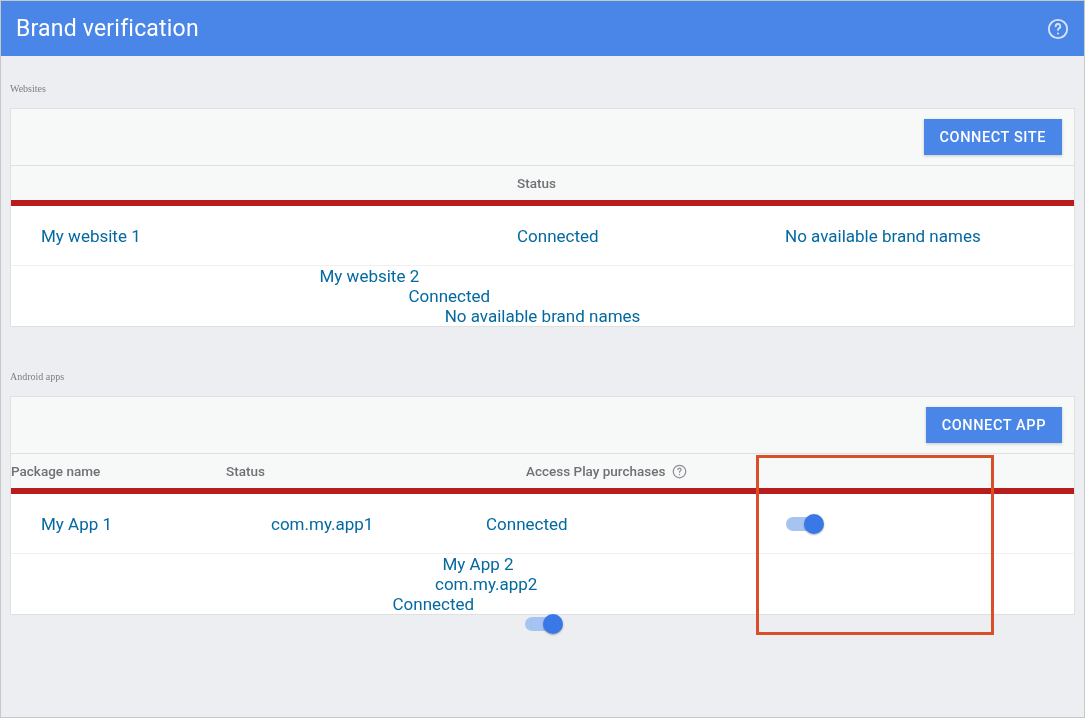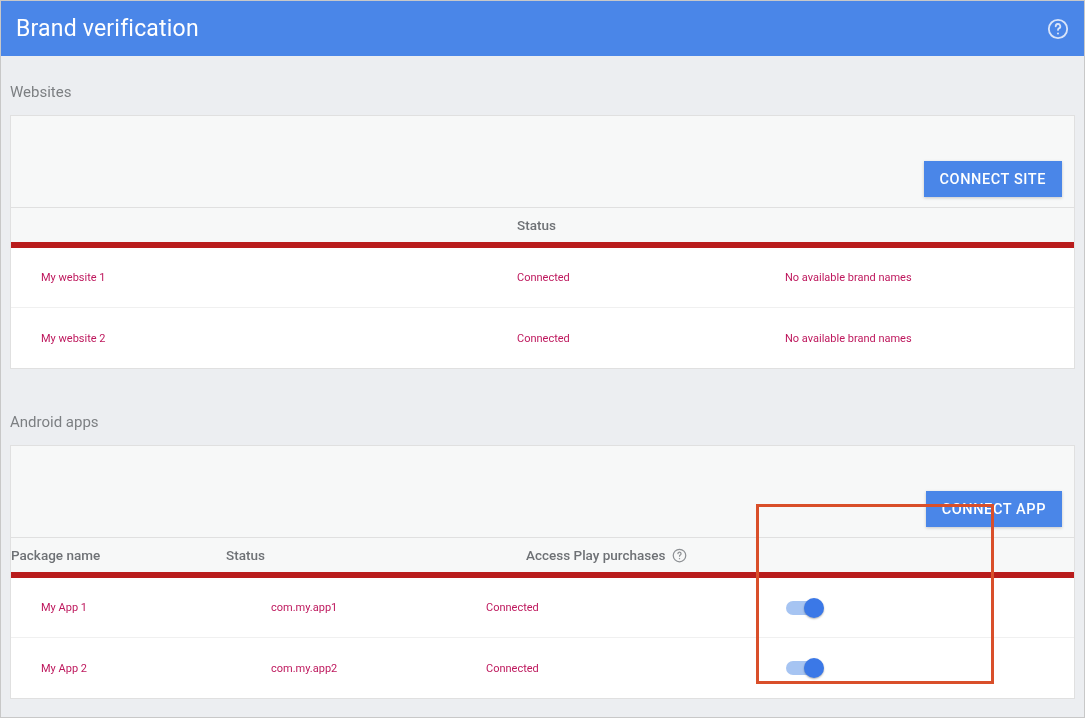--- a/index.html
+++ b/index.html
@@ -43,24 +43,25 @@
       align-items: center;
       justify-content: center;
       flex-shrink: 0;
     }
     .help-icon svg { display:block; }
     .section {
       padding: 0 9px;
     }
     .section-title {
       color: #7c7f82;
-      font-size: 15px;
+      font-size: 10px;
       font-weight: 400;
       padding: 14px 0 14px 0;
       margin-top: 30px;
+      font-family: Liberation Serif, serif;
     }
     .section:first-of-type .section-title {
       margin-top: 30px;
     }
     .card {
       background: #fff;
       border: 1px solid #e0e0e0;
     }
     .card-actions {
       background: #f7f8f8;
@@ -74,42 +75,41 @@
       color: #fff;
       border: none;
       height: 36px;
       padding: 8px 16px;
       font-size: 14.5px;
       font-weight: 500;
       letter-spacing: 0.6px;
       cursor: pointer;
       box-shadow: 0 1px 3px rgba(0,0,0,0.2);
       font-family: inherit;
-      margin-top: 35px;
     }
     .table-head {
       background: #f7f8f8;
       display: flex;
       height: 40px;
       align-items: center;
       border-bottom: 6px solid #b91c1c;
       color: #6e7175;
       font-size: 13.5px;
       font-weight: 500;
     }
     .table-row {
       background: #fff;
       display: flex;
       height: 60px;
       align-items: center;
       border-bottom: 1px solid #f0f0f0;
-      color: #be185d;
-      font-size: 11px;
-    }
-    .table-row:last-child { border-bottom: none; }
+      color: #0369a1;
+      font-size: 17px;
+    }
+    .table-row:last-child { border-bottom: none; flex-direction: column; }
     
     .w-col-name { width: 506px; padding-left: 30px; }
     .w-col-status { width: 268px; }
     .w-col-brand { flex: 1; }
     
     .a-col-app { width: 260px; padding-left: 30px; }
     .a-col-pkg { width: 215px; }
     .a-col-status { width: 300px; }
     .a-col-access { flex: 1; display:flex; align-items:flex-end; gap:6px; }
     .highlight-box {

